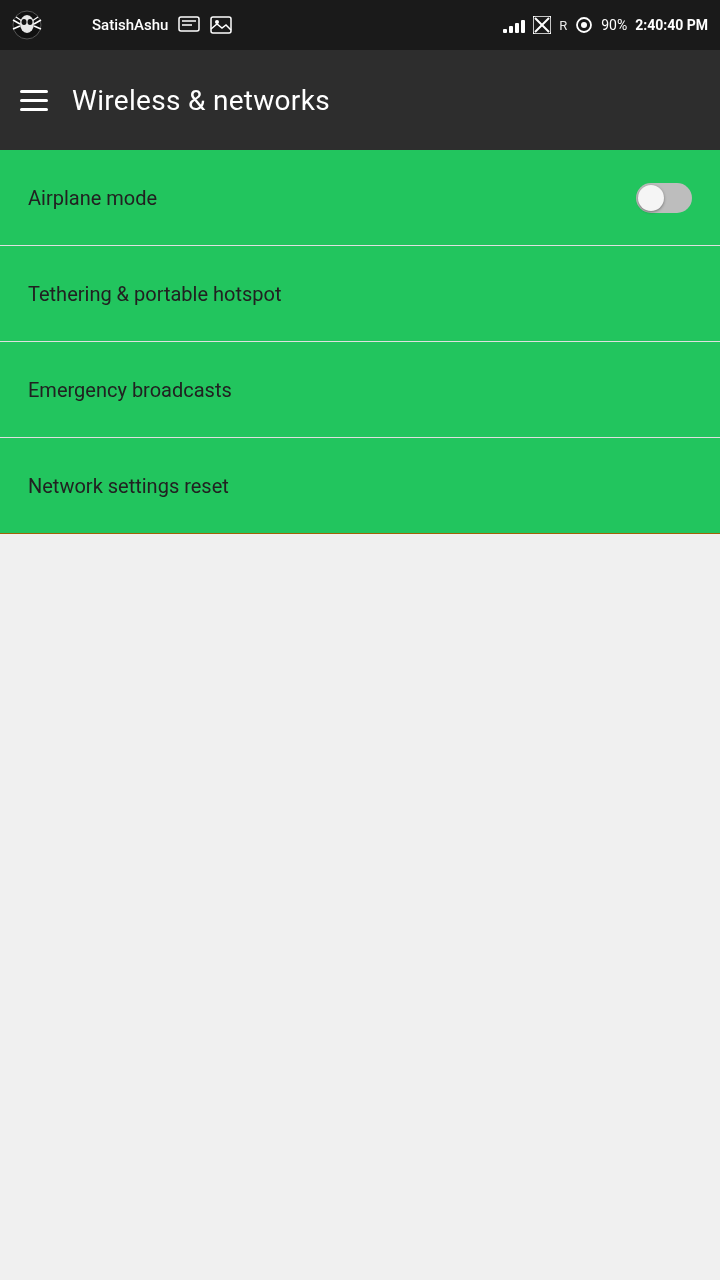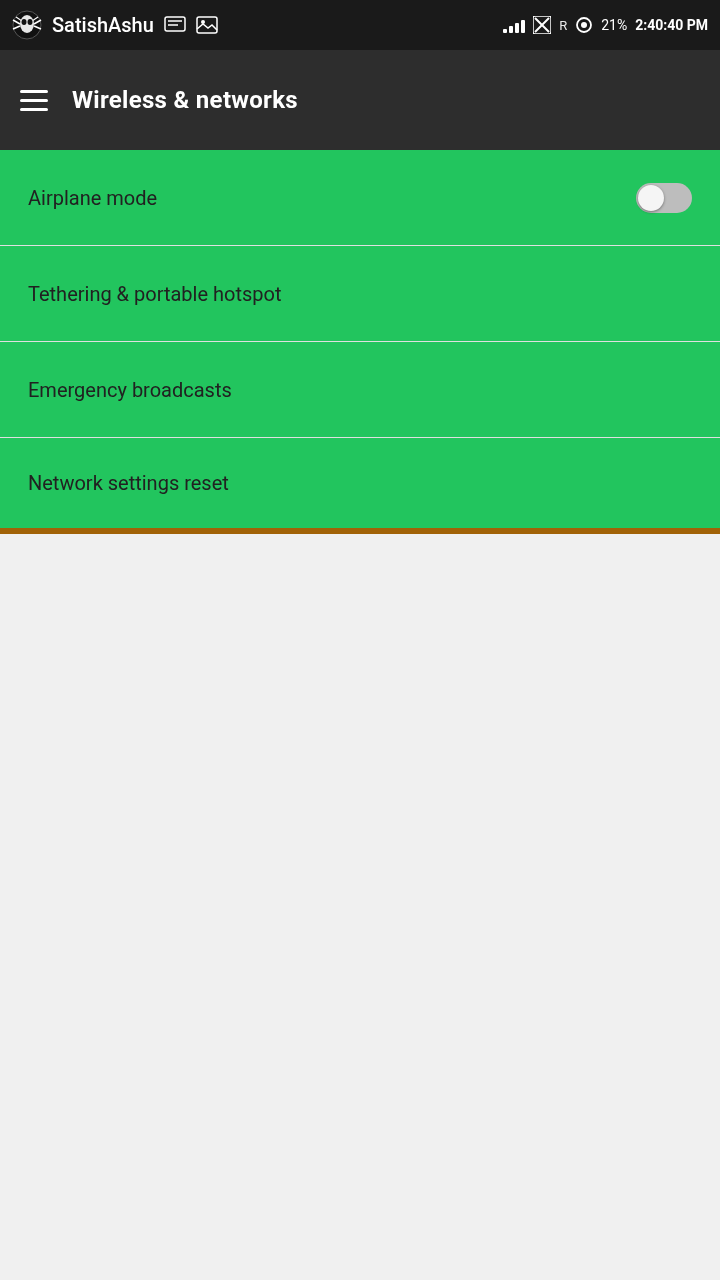--- a/index.html
+++ b/index.html
@@ -35,23 +35,24 @@
       align-items: center;
       gap: 10px;
     }
 
     .spider-icon {
       width: 30px;
       height: 30px;
     }
 
     .status-username {
-      font-size: 20px;
+      font-size: 15px;
       font-weight: 500;
       color: #ffffff;
+      margin-left: 40px;
     }
 
     .status-bar-right {
       display: flex;
       align-items: center;
       gap: 8px;
       font-size: 14px;
       color: #ffffff;
     }
 
@@ -87,22 +88,22 @@
 
     .hamburger-icon span {
       display: block;
       width: 28px;
       height: 3px;
       background-color: #ffffff;
       border-radius: 2px;
     }
 
     .app-bar-title {
-      font-size: 24px;
-      font-weight: 700;
+      font-size: 28px;
+      font-weight: 400;
       color: #ffffff;
       letter-spacing: 0.3px;
     }
 
     
     .settings-list {
       width: 720px;
       background-color: #ffffff;
     }
 
@@ -111,21 +112,21 @@
       align-items: center;
       justify-content: space-between;
       padding: 0 28px;
       height: 96px;
       border-bottom: 1px solid #e0e0e0;
       background-color: #22c55e;
       cursor: pointer;
     }
 
     .settings-item:last-child {
-      border-bottom: 6px solid #a16207;
+      border-bottom: 1px solid #a16207;
       text-align: center;
     }
 
     .settings-item-label {
       font-size: 20px;
       font-weight: 400;
       color: #212121;
     }
 
     
@@ -229,21 +230,21 @@
       <rect x="0" y="0" width="18" height="18" fill="none" stroke="white" stroke-width="1.5" rx="2"></rect>
     </svg>
 
     <span class="status-icon-placeholder">R</span>
 
     <svg width="18" height="18" viewBox="0 0 18 18">
       <circle cx="9" cy="9" r="7" stroke="white" stroke-width="1.8" fill="none"></circle>
       <circle cx="9" cy="9" r="3" fill="white"></circle>
     </svg>
 
-    <span class="battery-text">21%</span>
+    <span class="battery-text">90%</span>
 
     <span class="time-text">2:40:40 PM</span>
   </div>
 </div>
 
 <div class="app-bar">
   <div class="hamburger-icon">
     <span></span>
     <span></span>
     <span></span>

